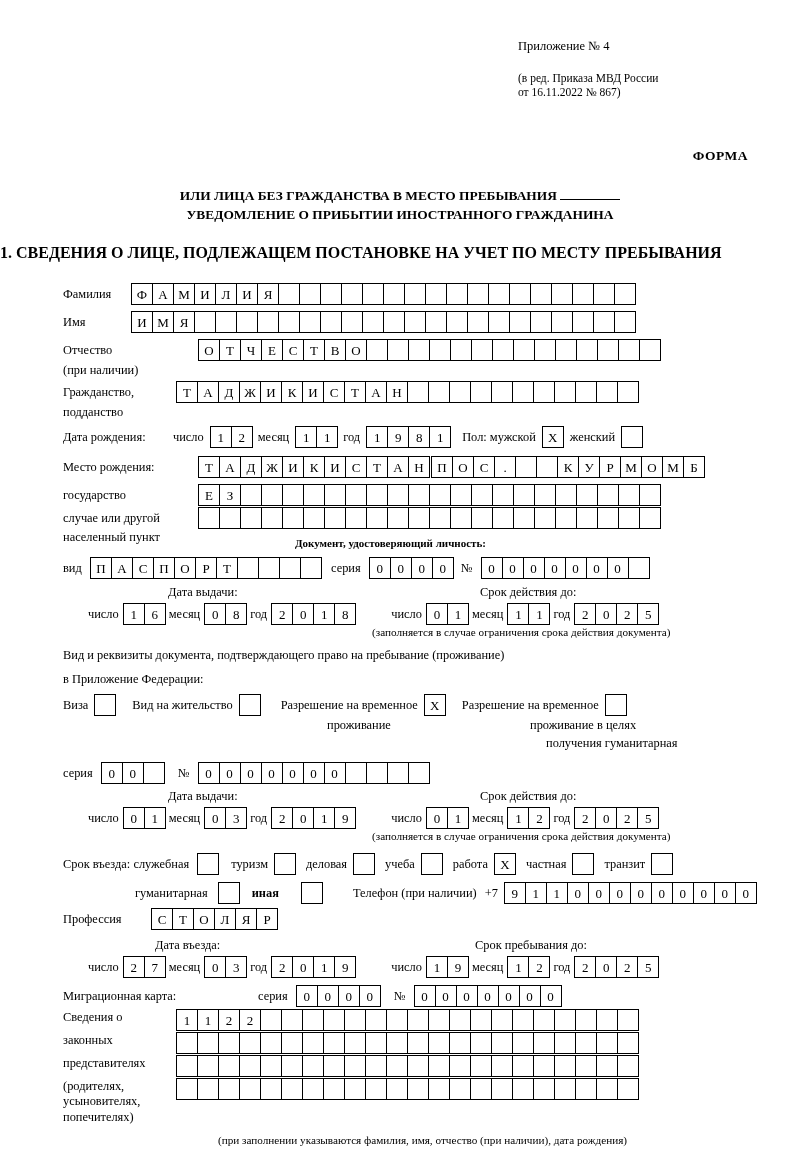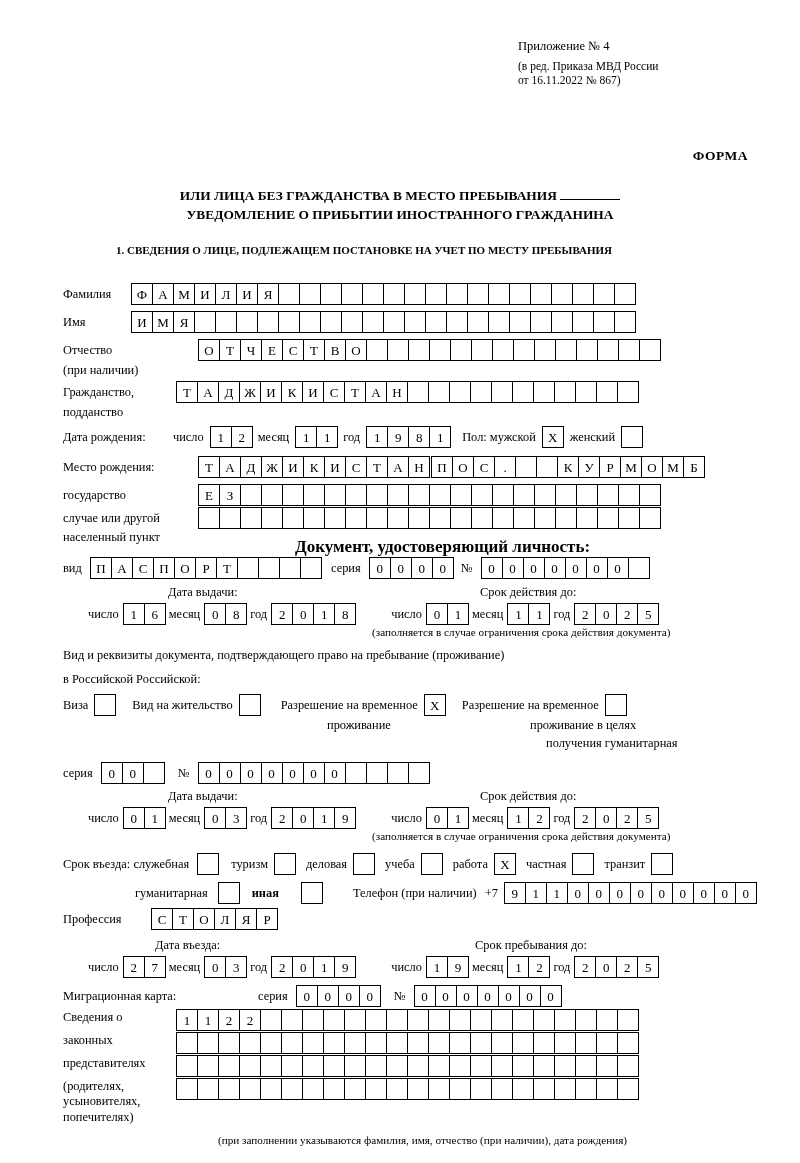--- a/index.html
+++ b/index.html
@@ -7,28 +7,28 @@
     width:800px;height:1163px;position:relative;
     font-family:"Liberation Serif", serif;
     color:#000;
     font-size:12.5px;
   }
   .page{position:relative;width:800px;height:1163px;box-sizing:border-box;padding:0;}
 
   
   .hdr{position:absolute;top:38px;right:52px;width:230px;text-align:left;font-size:12.5px;line-height:1.32;}
   .hdr .l{display:block;white-space:nowrap;}
-  .hdr .small{font-size:11.5px;margin-top:4px;line-height:1.3;}
+  .hdr .small{font-size:11.5px;margin-top:16px;line-height:1.3;}
   .forma{position:absolute;top:148px;right:52px;font-weight:bold;font-size:13.5px;letter-spacing:.5px;}
 
   .title{position:absolute;top:186px;left:0;width:800px;text-align:center;font-weight:bold;font-size:13.4px;line-height:1.45;}
   .title .ln2{display:inline-block;}
   .ul{display:inline-block;border-bottom:1px solid #000;width:60px;height:12px;vertical-align:baseline;}
 
-  .sect{position:absolute;top:244px;left:0;width:728px;text-align:center;font-weight:bold;font-size:11px;}
+  .sect{position:absolute;top:244px;left:0;width:728px;font-weight:bold;font-size:16px;}
 
   
   .row{position:absolute;display:flex;align-items:center;white-space:nowrap;}
   .lbl{font-size:12.4px;}
   .lbl.b{font-weight:bold;}
 
   
   .boxes{display:flex;}
   .bx{
     width:22px;height:22px;border:1px solid #000;margin-right:-1px;
@@ -292,21 +292,21 @@
         <span class="bx"></span>
         <span class="bx"></span>
         <span class="bx"></span>
       </span>
   </div>
   <div class="row" style="top:530px;left:63px;">
     <span class="lbl">населенный пункт</span>
   </div>
 
   <div class="row" style="top:537px;left:295px;">
-    <span class="lbl b" style="font-size:17px;">Документ, удостоверяющий личность:</span>
+    <span class="lbl b" style="font-size:11px;">Документ, удостоверяющий личность:</span>
   </div>
   <div class="row" style="top:557px;left:63px;">
     <span class="lbl" style="width:27px;display:inline-block;">вид</span>
     <span class="boxes">
         <span class="bx">П</span>
         <span class="bx">А</span>
         <span class="bx">С</span>
         <span class="bx">П</span>
         <span class="bx">О</span>
         <span class="bx">Р</span>
@@ -380,21 +380,21 @@
       </span>
   </div>
   <div class="row" style="top:626px;left:372px;">
     <span class="note">(заполняется в случае ограничения срока действия документа)</span>
   </div>
 
   <div class="row" style="top:648px;left:63px;">
     <span class="lbl">Вид и реквизиты документа, подтверждающего право на пребывание (проживание)</span>
   </div>
   <div class="row" style="top:672px;left:63px;">
-    <span class="lbl">в Российской Российской:</span>
+    <span class="lbl">в Приложение Федерации:</span>
   </div>
 
   <div class="row" style="top:694px;left:63px;">
     <span class="lbl" style="margin-right:6px;">Виза</span>
     <span class="boxes">
         <span class="bx one"></span>
       </span>
     <span class="lbl" style="margin:0 6px 0 16px;">Вид на жительство</span>
     <span class="boxes">
         <span class="bx one"></span>

